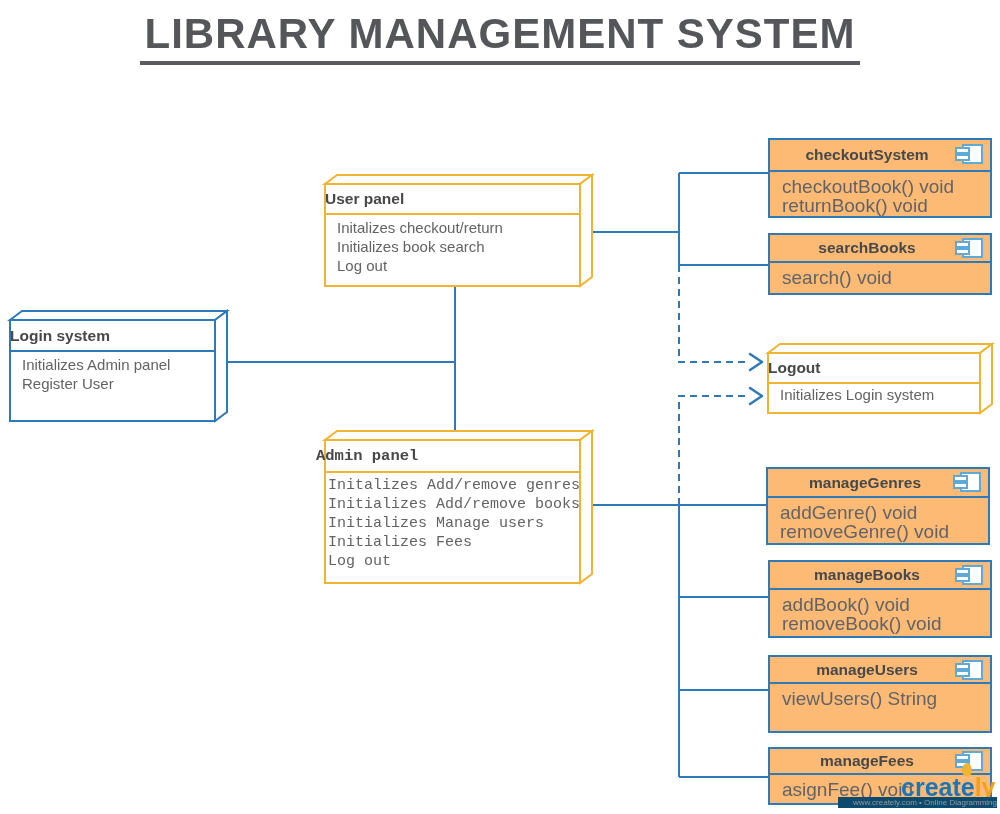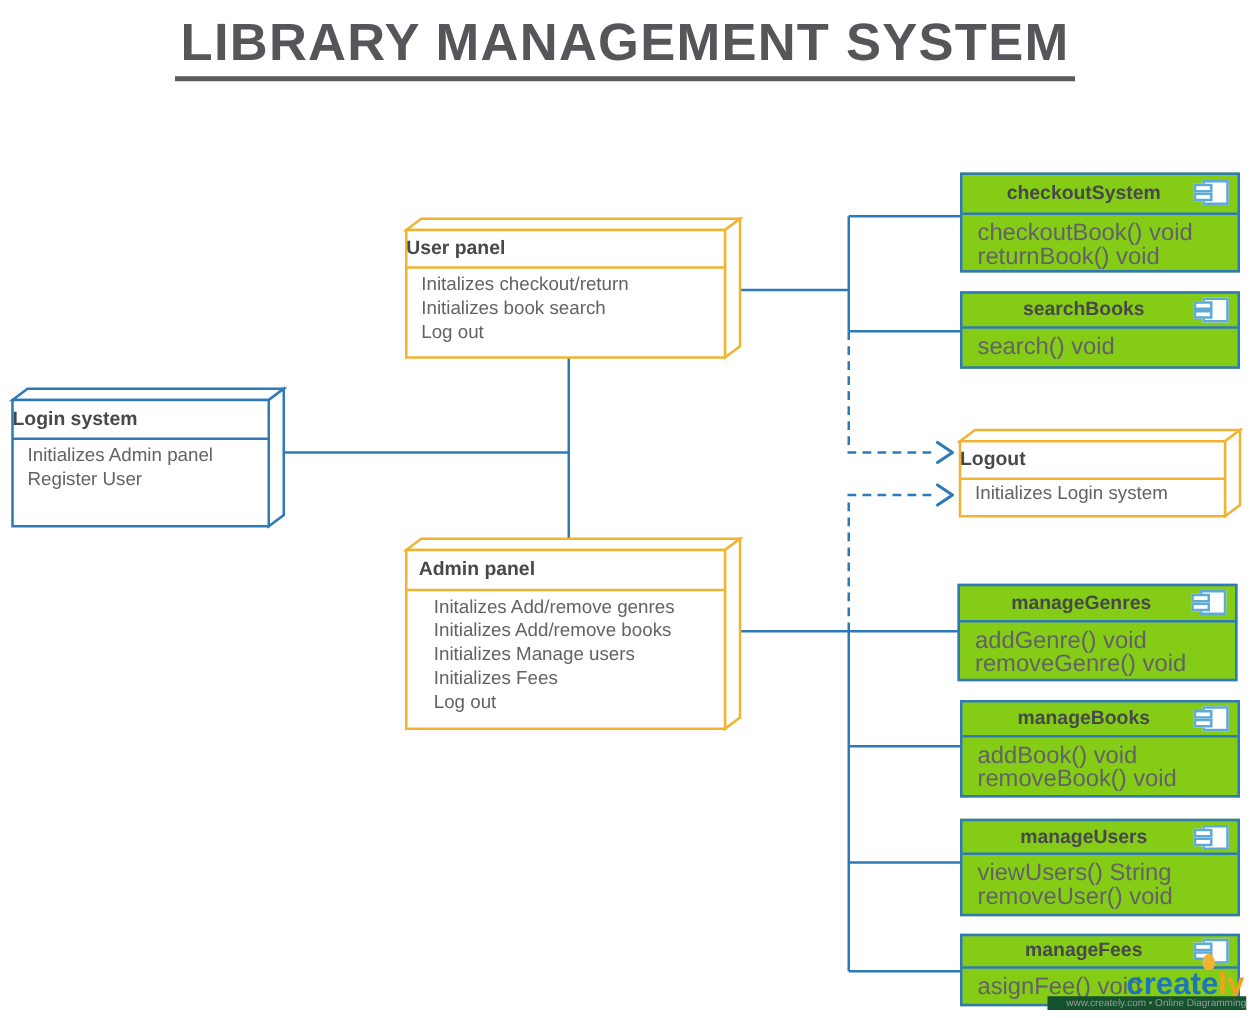--- a/index.html
+++ b/index.html
@@ -21,21 +21,21 @@
     color:#55565a;border-bottom:4px solid #5a5b5e;padding:0 4px 3px 4px;line-height:1.15;
   }
 
   
   .pkg-text{position:absolute;z-index:2;}
   .pkg-title{font-weight:bold;color:#47484a;font-size:15.5px;text-align:left;white-space:nowrap;}
   .pkg-body{padding:4px 0 0 12px;}
   .pkg-line{color:#636366;font-size:15px;line-height:19px;white-space:nowrap;}
 
   
-  .comp{position:absolute;width:220px;border:2px solid var(--blue);background:#84cc16;z-index:2;}
+  .comp{position:absolute;width:220px;border:2px solid var(--blue);background:#fdba74;z-index:2;}
   .comp-title{
     position:relative;font-weight:bold;color:#47484a;font-size:15.5px;text-align:center;
     border-bottom:2px solid var(--blue);padding-right:26px;white-space:nowrap;
   }
   .comp-body{padding:5px 0 0 12px;}
   .comp-line{color:#636366;font-size:19px;line-height:19px;white-space:nowrap;}
 
   
   .comp-icon{
     position:absolute;right:7px;top:4px;width:17px;height:16px;
@@ -51,21 +51,21 @@
   
   .brand{position:absolute;left:901px;top:773px;z-index:3;font-weight:bold;font-size:25px;letter-spacing:0px;}
   .brand .p1{color:var(--brand_blue);}
   .brand .p2{color:var(--brand_orange);}
   .brand-bulb{
     position:absolute;left:61px;top:-10px;width:10px;height:13px;z-index:4;
     background:var(--yellow);border-radius:50% 50% 46% 46% / 62% 62% 38% 38%;
   }
   .brand-tag{
     position:absolute;left:838px;top:797px;width:155px;z-index:3;
-    font-size:8px;color:#9a9a9a;text-align:right;background:#14532d;padding:1px 0 1px 4px;white-space:nowrap;
+    font-size:8px;color:#9a9a9a;text-align:right;background:#0c4a6e;padding:1px 0 1px 4px;white-space:nowrap;
   }
 </style>
 </head>
 <body>
 
 <div class="canvas">
 
   <svg class="lines" width="1000" height="814" viewBox="0 0 1000 814">
 
     <g class="st-blue f-none" stroke-width="2">
@@ -135,21 +135,21 @@
 
   <div class="pkg-text" style="left:325px;top:184px;width:255px;">
     <div class="pkg-title" style="height:30px;line-height:30px;">User panel</div>
     <div class="pkg-body">
       <div class="pkg-line">Initalizes checkout/return</div>
       <div class="pkg-line">Initializes book search</div>
       <div class="pkg-line">Log out</div>
     </div>
   </div>
 
-  <div class="pkg-text" style="left:335px;top:440px;width:282px;">
+  <div class="pkg-text" style="left:316px;top:440px;width:282px;font-family:Liberation Mono, monospace;">
     <div class="pkg-title" style="height:32px;line-height:32px;">Admin panel</div>
     <div class="pkg-body">
       <div class="pkg-line">Initalizes Add/remove genres</div>
       <div class="pkg-line">Initializes Add/remove books</div>
       <div class="pkg-line">Initializes Manage users</div>
       <div class="pkg-line">Initializes Fees</div>
       <div class="pkg-line">Log out</div>
     </div>
   </div>
 
@@ -203,21 +203,20 @@
     </div>
   </div>
 
   <div class="comp" style="left:768px;top:655px;height:74px;">
     <div class="comp-title" style="height:25px;line-height:25px;">
       <span>manageUsers</span>
       <span class="comp-icon" style="top:3px;"></span>
     </div>
     <div class="comp-body">
       <div class="comp-line">viewUsers() String</div>
-      <div class="comp-line">removeUser() void</div>
     </div>
   </div>
 
   <div class="comp" style="left:768px;top:747px;height:54px;">
     <div class="comp-title" style="height:24px;line-height:24px;">
       <span>manageFees</span>
       <span class="comp-icon" style="top:2px;"></span>
     </div>
     <div class="comp-body">
       <div class="comp-line">asignFee() void</div>

